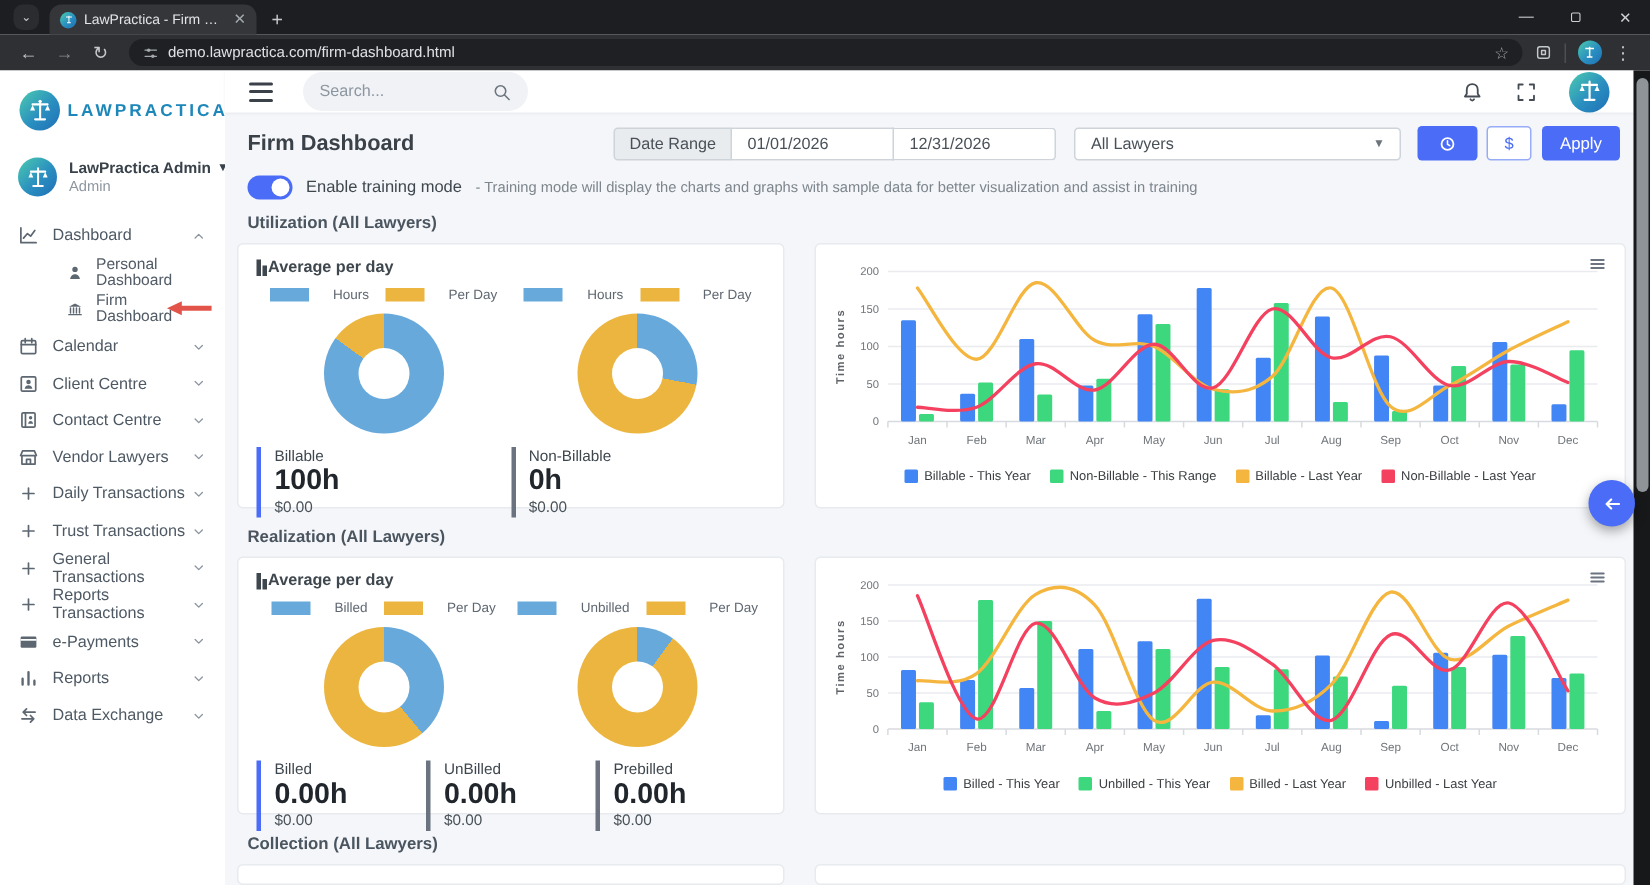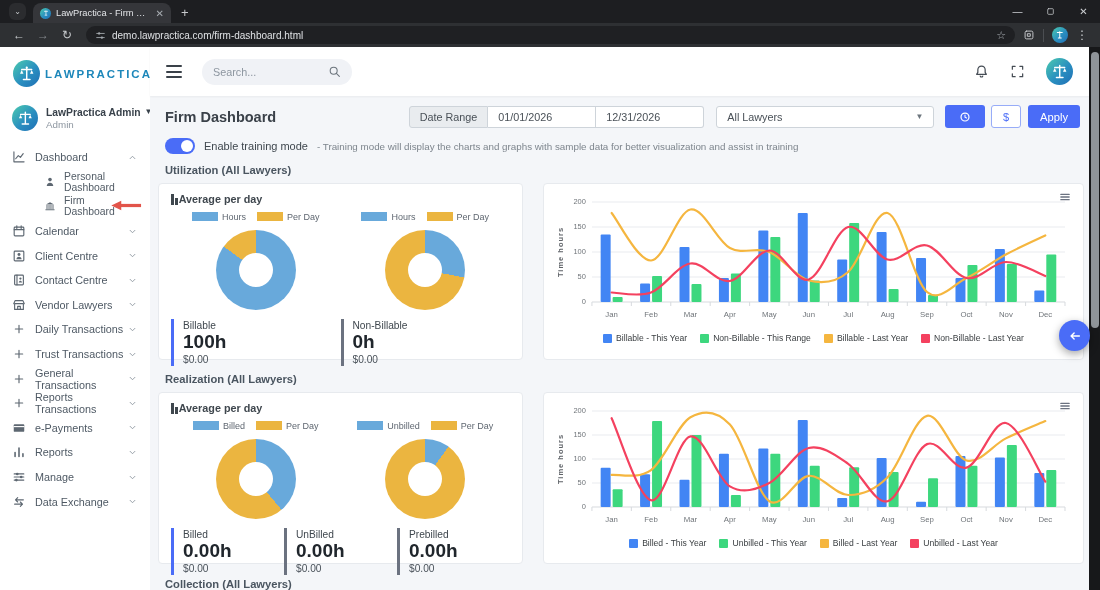--- a/index.html
+++ b/index.html
@@ -41,21 +41,21 @@
   .p-role{font-size:9.8px;color:#8d96a0;margin-top:1px}
   .nav{padding:4px 0}
   .nav-item{display:flex;align-items:center;height:24.6px;padding:0 12px;color:#4e5964;font-size:10.8px;cursor:pointer;position:relative}
   .nav-item .ico{width:14px;height:14px;margin-right:9px;color:#5d6771;display:flex;flex:none}
   .nav-item .chev{margin-left:auto;width:11px;height:11px;color:#8d96a0;display:flex}
   .nav-sub{padding-left:44px;font-size:10.4px;color:#525c66}
   .nav-sub .ico{width:12px;height:12px;margin-right:8px}
   .red-arrow{position:absolute;right:8px;top:6px;width:34px;height:11px;display:flex}
   
   .main{flex:1;display:flex;flex-direction:column;min-width:0;margin-right:11px}
-  .topbar{height:49px;background:#fff;display:flex;align-items:center;padding:0 16px;flex:none;box-shadow:0 1px 2px rgba(0,0,0,.05)}
+  .topbar{height:28px;background:#fff;display:flex;align-items:center;padding:0 16px;flex:none;box-shadow:0 1px 2px rgba(0,0,0,.05)}
   .hamburger{width:16px;height:13px;display:flex;flex-direction:column;justify-content:space-between}
   .hamburger span{height:2px;background:#3a4149;border-radius:1px}
   .searchbox{margin-left:20px;width:150px;height:26px;background:#f0f2f6;border-radius:13px;display:flex;align-items:center;padding:0 11px}
   .searchbox input{border:none;background:transparent;outline:none;width:105px;font-size:10.8px;color:#5d6771;font-family:inherit}
   .searchbox input::placeholder{color:#8d96a0}
   .searchbox .sic{margin-left:auto;width:13px;height:13px;color:#6c757d;display:flex}
   .topbar-right{margin-left:auto;display:flex;align-items:center;gap:21px}
   .tb-ico{width:15px;height:15px;color:#454c54;display:flex}
   .topbar-right .roundel{width:27px;height:27px}
   .content{flex:1;padding:6px 5px 0 8px;overflow:hidden;position:relative}
@@ -83,21 +83,21 @@
   .card{background:#fff;border:1px solid #e7eaee;border-radius:4px}
   .donut-card{width:365px;padding:9px 12px 6px;flex:none}
   .chart-card{flex:1;padding:6px 10px 2px;position:relative;min-width:0}
   .card-title{font-size:10.8px;color:#3f474e;font-weight:bold;display:flex;align-items:center;gap:1px}
   .mark{display:flex;gap:1.5px;align-items:flex-end}
   .mark i{display:block;width:2.6px;background:#3f474e}
   .mark i:first-child{height:11px}.mark i:last-child{height:7px}
   .donut-zone{display:flex;margin-top:4px}
   .donut-group{flex:1;display:flex;flex-direction:column;align-items:center}
   .dg-legend{display:flex;gap:11px;align-items:center;font-size:9px;color:#5f6771;height:16px}
-  .dg-item{display:flex;gap:4px}
+  .dg-item{display:flex;align-items:center;gap:16px}
   .chip{width:26px;height:9px;display:inline-block}
   .donut{width:80px;height:80px;border-radius:50%;margin-top:5px;position:relative}
   .donut::after{content:'';position:absolute;inset:23px;background:#fff;border-radius:50%}
   .stats-row{display:flex;margin-top:9px}
   .stat{flex:1;border-left:3px solid #6b7280;padding:1px 0 1px 9px}
   .stat-label{font-size:10.2px;color:#3f474e}
   .stat-hours{font-size:19px;font-weight:bold;color:#20262c;line-height:1.2}
   .stat-amount{font-size:10.2px;color:#4a525a}
   .chart-menu{position:absolute;top:7px;right:10px;width:14px;height:12px;color:#6b7280;display:flex;cursor:pointer}
   .chart-svg{display:block;width:100%;margin-top:4px}
@@ -372,36 +372,20 @@
               </svg>
             </span>
           </div>
           <div class="nav-item">
             <span class="ico">
               <svg viewBox="0 0 16 16">
                 <path d="M3.5 13V8.5M8 13V3.5M12.5 13V10" class="s2"></path>
               </svg>
             </span>
             <span>Reports</span>
-            <span class="chev">
-              <svg viewBox="0 0 16 16">
-                <path d="M4.5 6.3L8 9.8l3.5-3.5" class="s"></path>
-              </svg>
-            </span>
-          </div>
-          <div class="nav-item">
-            <span class="ico">
-              <svg viewBox="0 0 16 16">
-                <path d="M2.5 4.5h11M2.5 8h11M2.5 11.5h11" class="s"></path>
-                <circle cx="6" cy="4.5" r="1.5" class="f"></circle>
-                <circle cx="10.5" cy="8" r="1.5" class="f"></circle>
-                <circle cx="5" cy="11.5" r="1.5" class="f"></circle>
-              </svg>
-            </span>
-            <span>Manage</span>
             <span class="chev">
               <svg viewBox="0 0 16 16">
                 <path d="M4.5 6.3L8 9.8l3.5-3.5" class="s"></path>
               </svg>
             </span>
           </div>
           <div class="nav-item">
             <span class="ico">
               <svg viewBox="0 0 16 16">
                 <path d="M13 5.5H4M6.5 3L4 5.5 6.5 8" class="s"></path>

